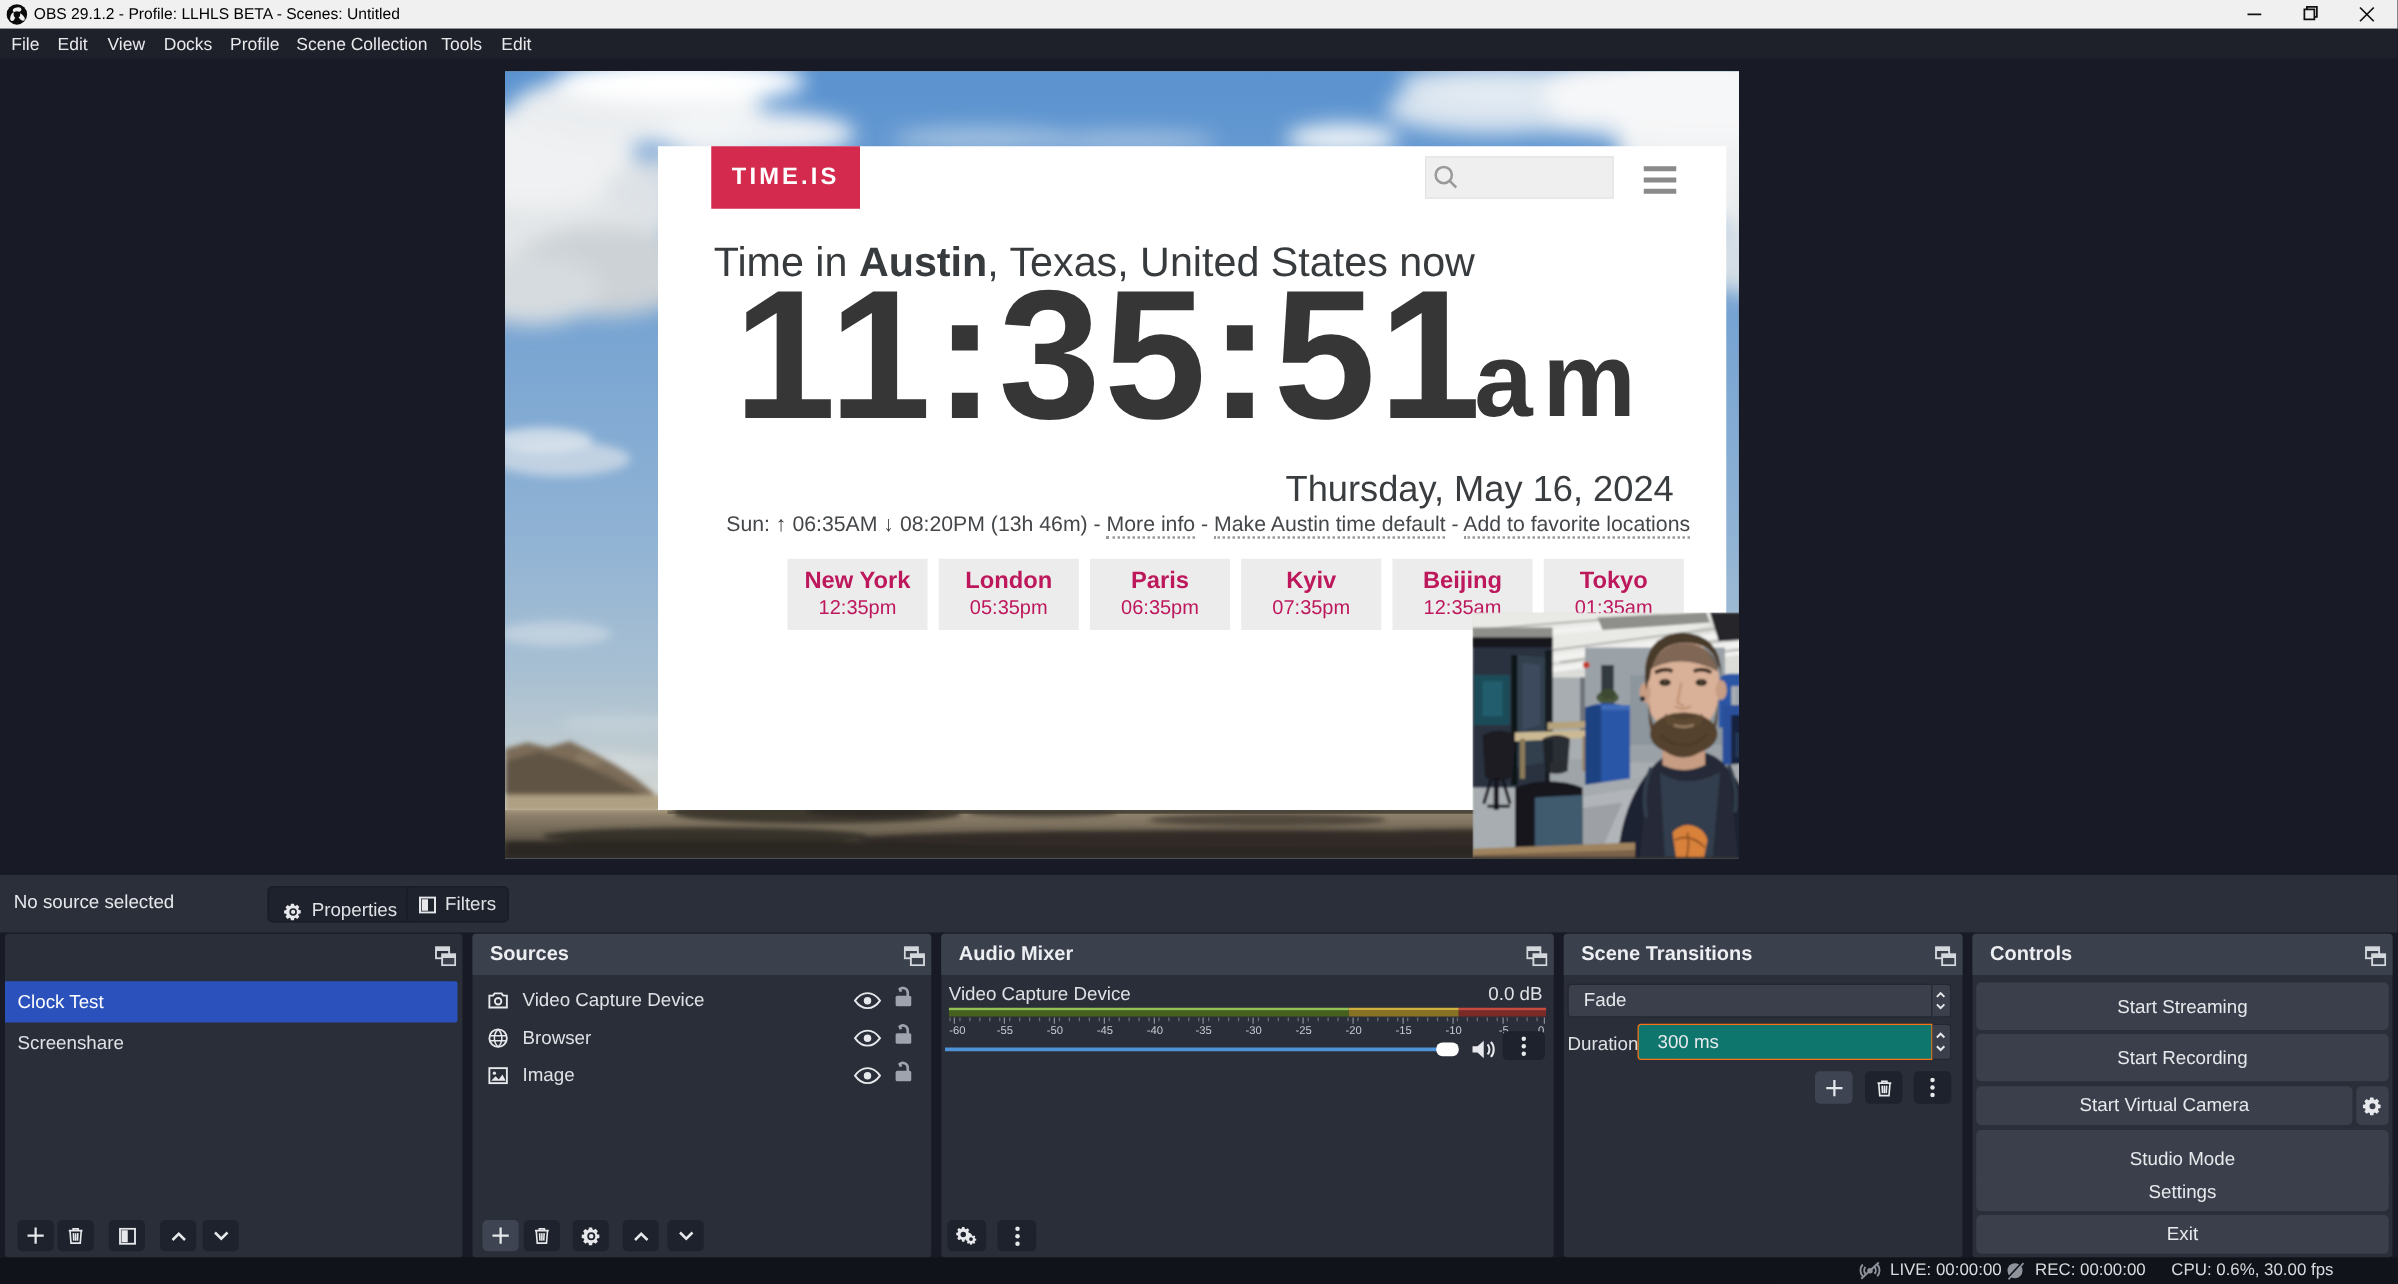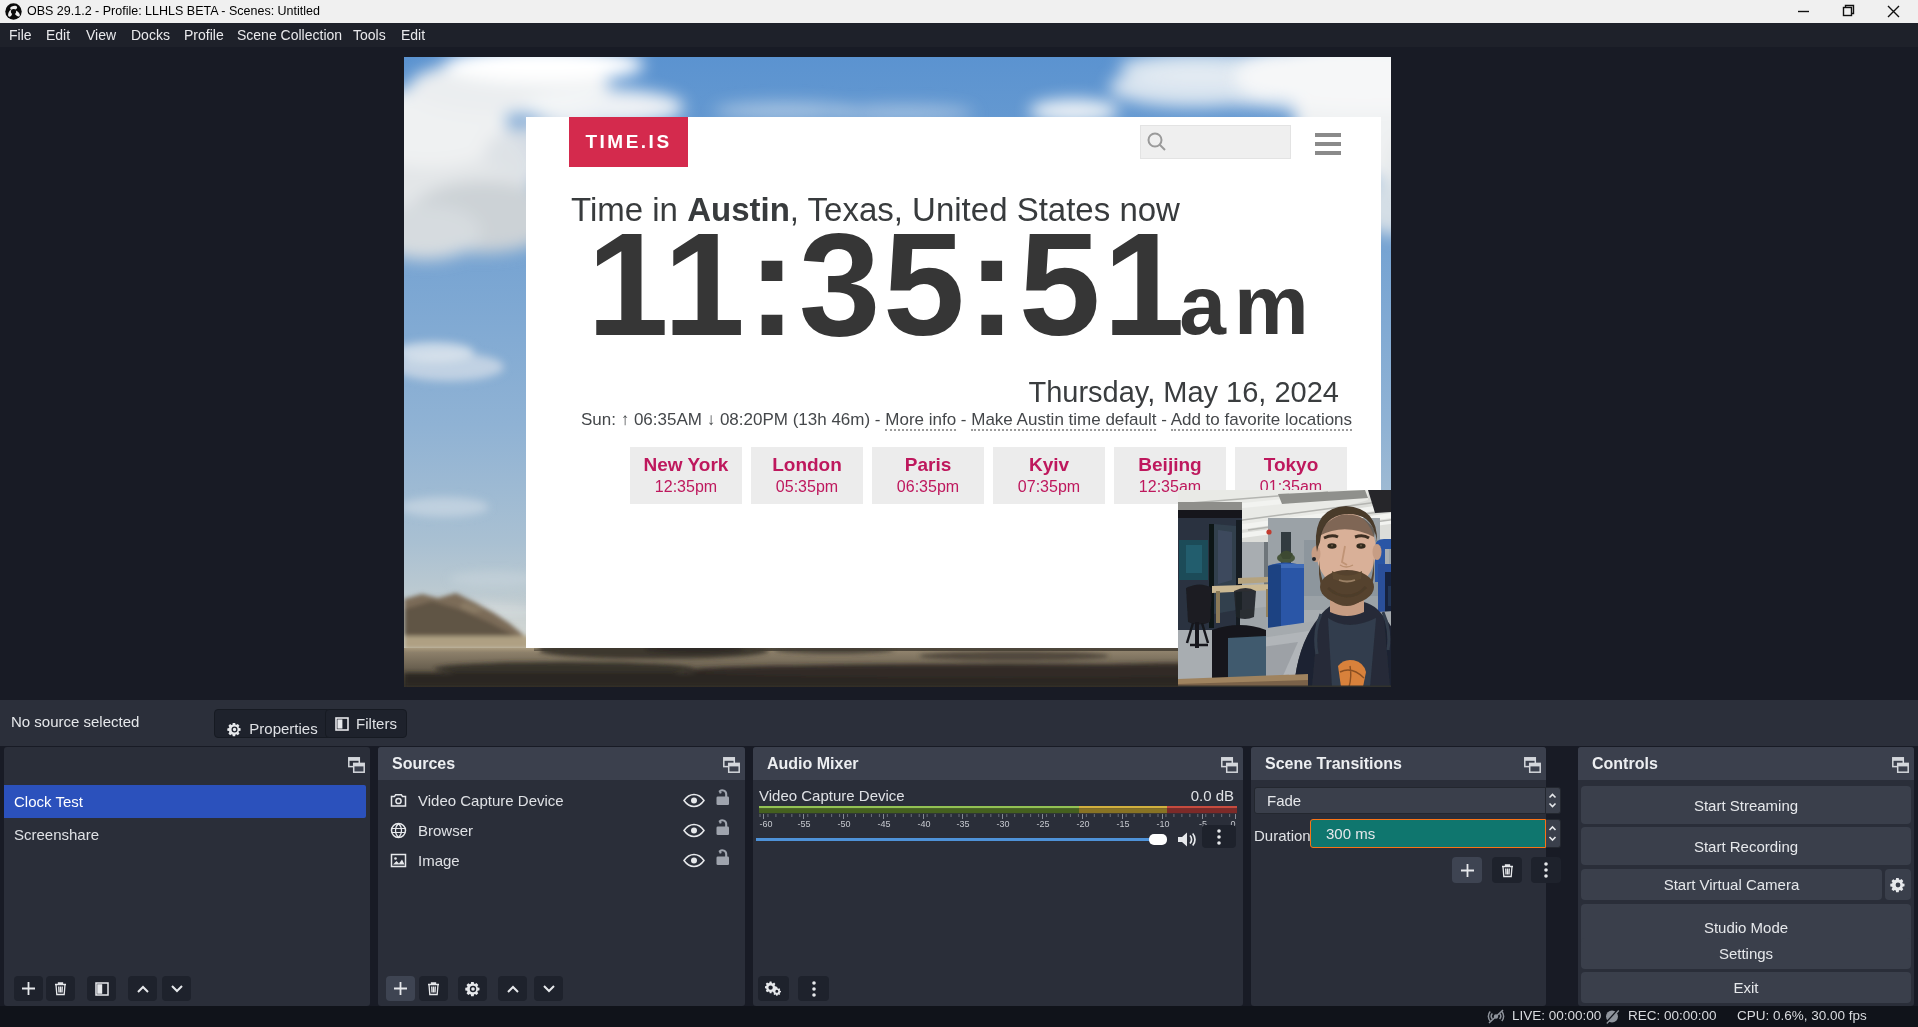--- a/index.html
+++ b/index.html
@@ -542,21 +542,21 @@
         </svg>
     </div>
     <div class="iconbtn" style="left:45px; top:229px; width:31px;">
       <svg width="4" height="16" viewBox="0 0 4 16">
           <circle cx="2" cy="2" r="1.8" fill="#e6e8eb"></circle>
           <circle cx="2" cy="8" r="1.8" fill="#e6e8eb"></circle>
           <circle cx="2" cy="14" r="1.8" fill="#e6e8eb"></circle>
         </svg>
     </div>
   </div>
-  <div class="dock" id="dock-trans" style="left:1251px; width:295px;">
+  <div class="dock" id="dock-trans" style="left:1251px; width:319px;">
     <div class="dockhead">Scene Transitions</div>
       <svg class="popout" viewBox="0 0 17 17">
         <g>
       <rect x="0.8" y="1.8" width="10.5" height="8.8" fill="none" stroke="#d4d7dc" stroke-width="1.5"></rect>
       <rect x="0.8" y="1.8" width="10.5" height="3" fill="#d4d7dc"></rect>
       <rect x="5.7" y="7.4" width="10.5" height="8.8" fill="#3b404d" stroke="#d4d7dc" stroke-width="1.5"></rect>
       <rect x="5.7" y="7.4" width="10.5" height="3" fill="#d4d7dc"></rect>
     </g>
       </svg>
     <div class="abs" style="left:3px; top:40px; width:292px; height:27px; background:#3a3f4b; border:1px solid #23272f; border-radius:3px 0 0 3px; color:#e6e8eb; font-size:15px; line-height:25px; padding-left:12px;">Fade</div>

